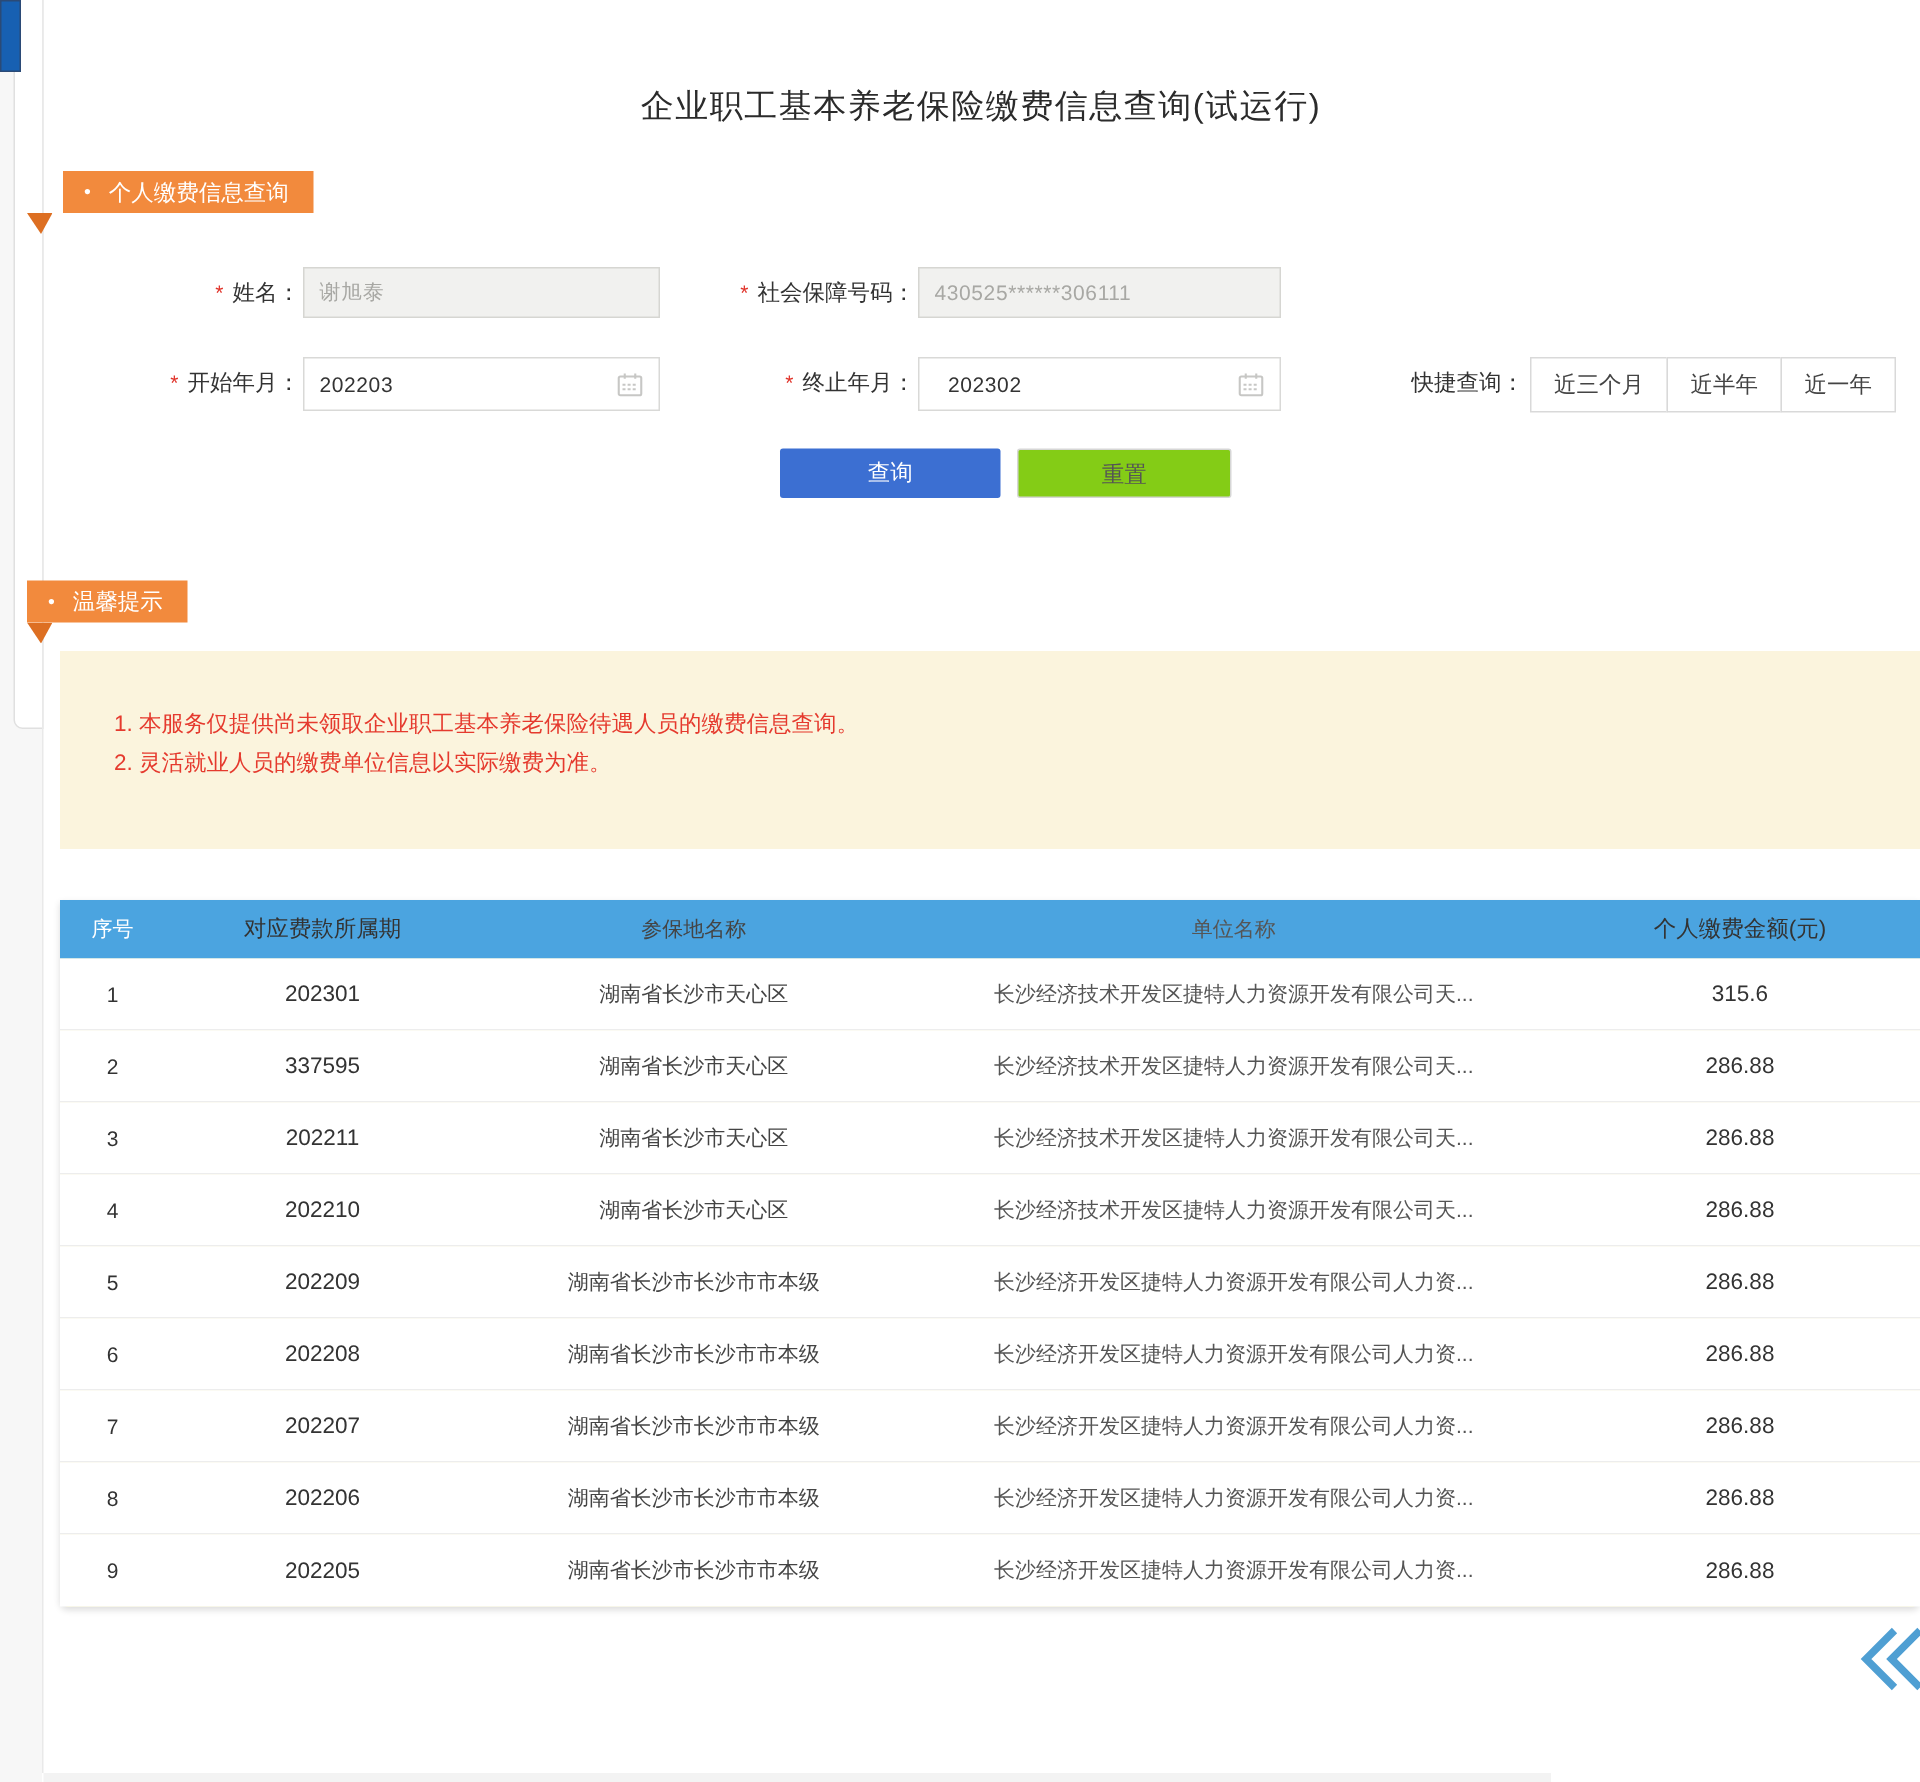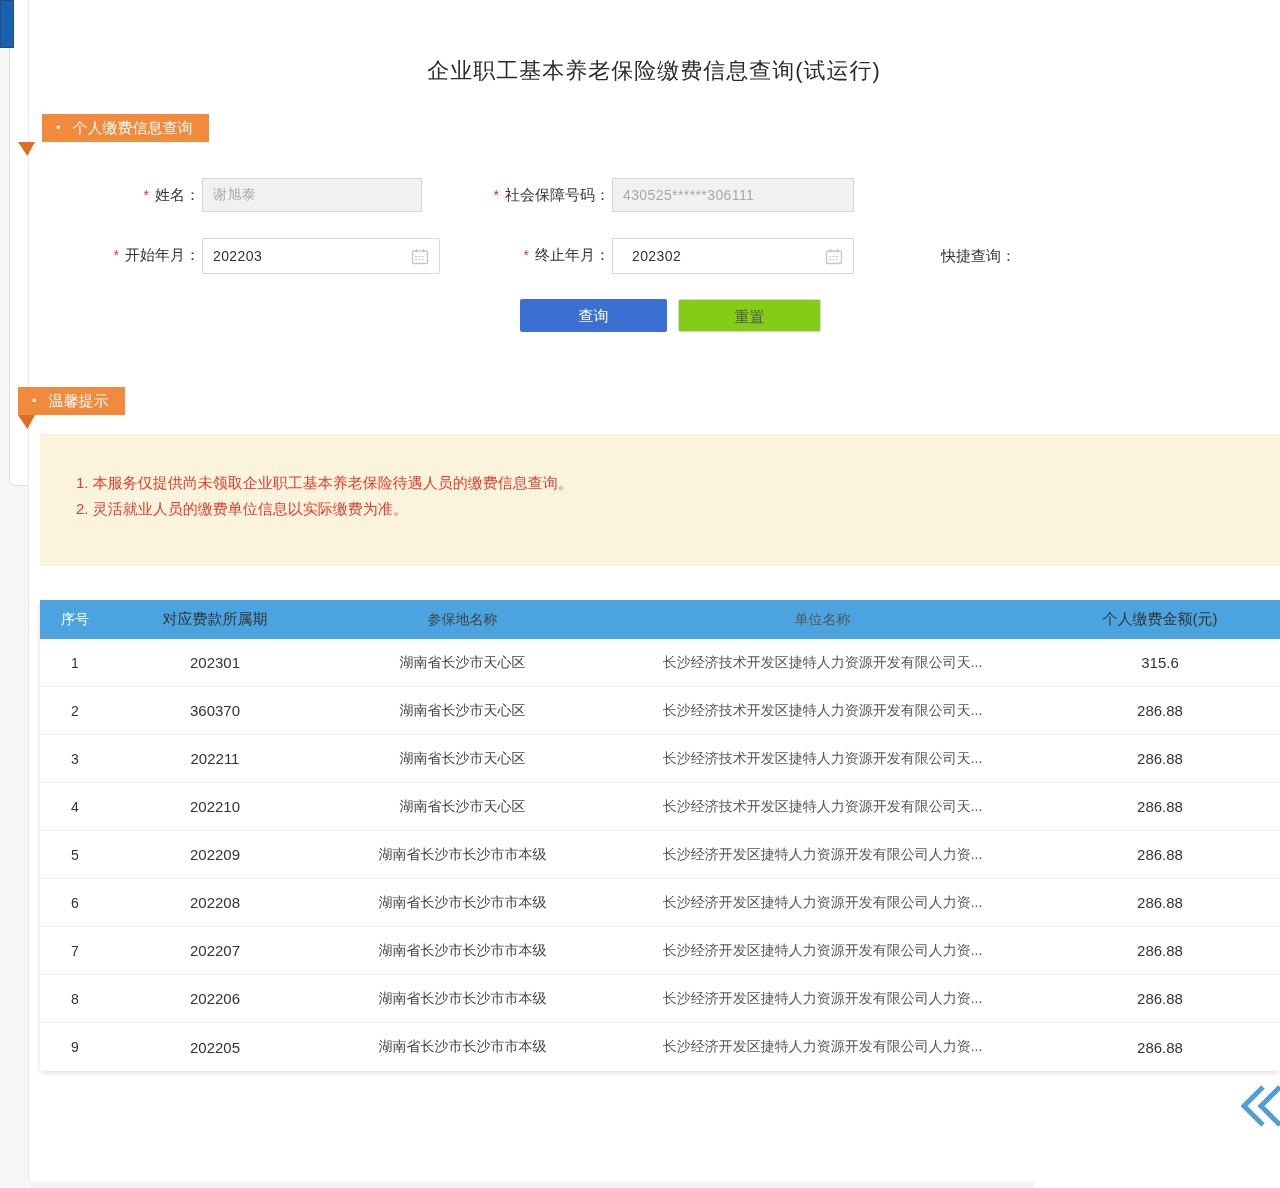--- a/index.html
+++ b/index.html
@@ -35,21 +35,21 @@
   .flabel { position:absolute; height:34px; line-height:34px; font-size:15px; color:#333;
     text-align:right; white-space:nowrap; }
   .star { color:#e0342b; margin-right:6px; font-size:14px; }
   .tinput { position:absolute; height:34px; border:1px solid #d9d9d7; background:#fff;
     display:flex; align-items:center; padding:0 10px; font-size:14px; color:#333; }
   .tinput.disabled { background:#f1f1ef; border-color:#d6d6d2; color:#a8a8a4; }
   .tinput .val { flex:1 1 auto; letter-spacing:.4px; }
   .cal-icon { flex:0 0 auto; width:18px; height:17px; opacity:.75; }
 
   #lbl-name { left:60px;  top:178px; width:140px; }
-  #inp-name { left:202px; top:178px; width:220px; }
+  #inp-name { left:202px; top:178px; width:238px; }
   #lbl-ssn  { left:430px; top:178px; width:180px; }
   #inp-ssn  { left:612px; top:178px; width:242px; }
   #lbl-start{ left:60px;  top:238px; width:140px; }
   #inp-start{ left:202px; top:238px; width:238px; height:36px; }
   #lbl-end  { left:430px; top:238px; width:180px; }
   #inp-end  { left:612px; top:238px; width:242px; height:36px;padding-left:19px; }
   #lbl-quick{ left:928px; top:238px; width:88px; height:36px; line-height:36px; }
 
   .quick-group { position:absolute; left:1021px; top:238px; display:flex; }
   .quick-btn { height:37px; line-height:35px; padding:0 15px; background:#fff;
@@ -139,20 +139,25 @@
     <svg class="cal-icon" viewBox="0 0 18 17">
       <rect x="1.5" y="3" width="15" height="12.5" rx="1" fill="none" stroke="#b5b5b2" stroke-width="1.4"></rect>
       <line x1="5.5" y1="1" x2="5.5" y2="4.5" stroke="#b5b5b2" stroke-width="1.4"></line>
       <line x1="12.5" y1="1" x2="12.5" y2="4.5" stroke="#b5b5b2" stroke-width="1.4"></line>
       <line x1="4" y1="8.5" x2="14" y2="8.5" stroke="#b5b5b2" stroke-width="1.2" stroke-dasharray="2 1.4"></line>
       <line x1="4" y1="11.5" x2="14" y2="11.5" stroke="#b5b5b2" stroke-width="1.2" stroke-dasharray="2 1.4"></line>
     </svg>
   </div>
 
   <div class="flabel" id="lbl-quick">快捷查询：</div>
+  <div class="quick-group">
+    <div class="quick-btn">近三个月</div>
+    <div class="quick-btn">近半年</div>
+    <div class="quick-btn">近一年</div>
+  </div>
 
   <div class="btn" id="btn-query">查询</div>
   <div class="btn" id="btn-reset">重置</div>
 
   <div class="tag" id="tag-tips">
     <span class="bullet">•</span><span>温馨提示</span>
   </div>
   <div class="tag-fold" id="fold-tips"></div>
 
   <div class="notice">
@@ -171,21 +176,21 @@
     <div class="tbody">
         <div class="trow">
           <div class="tcell c0">1</div>
           <div class="tcell c1">202301</div>
           <div class="tcell c2">湖南省长沙市天心区</div>
           <div class="tcell c3">长沙经济技术开发区捷特人力资源开发有限公司天...</div>
           <div class="tcell c4">315.6</div>
         </div>
         <div class="trow">
           <div class="tcell c0">2</div>
-          <div class="tcell c1">360370</div>
+          <div class="tcell c1">337595</div>
           <div class="tcell c2">湖南省长沙市天心区</div>
           <div class="tcell c3">长沙经济技术开发区捷特人力资源开发有限公司天...</div>
           <div class="tcell c4">286.88</div>
         </div>
         <div class="trow">
           <div class="tcell c0">3</div>
           <div class="tcell c1">202211</div>
           <div class="tcell c2">湖南省长沙市天心区</div>
           <div class="tcell c3">长沙经济技术开发区捷特人力资源开发有限公司天...</div>
           <div class="tcell c4">286.88</div>

